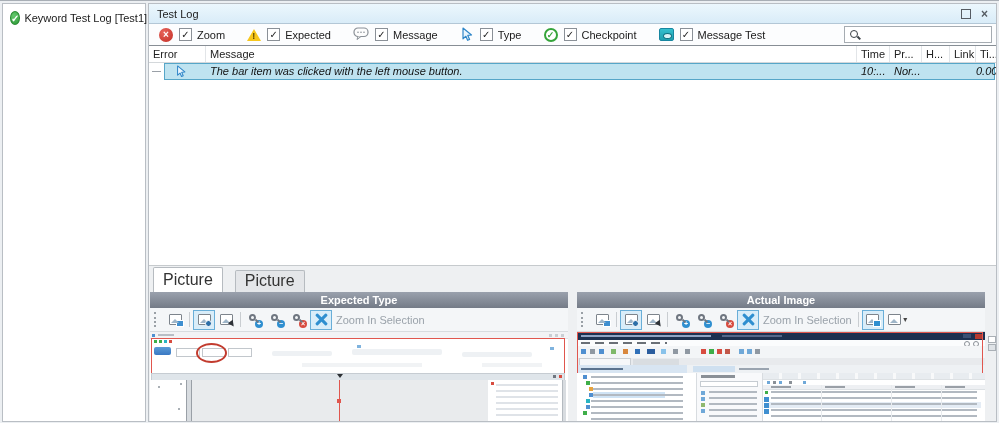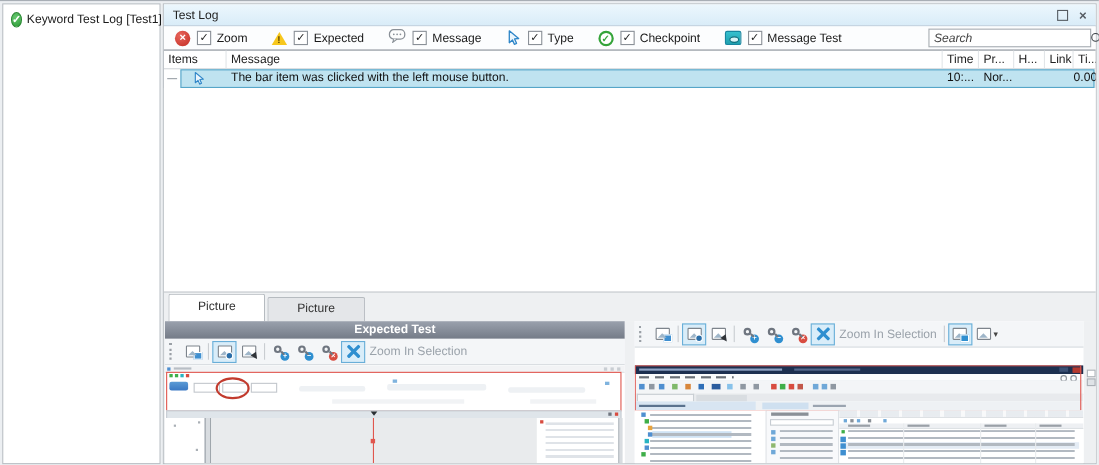--- a/index.html
+++ b/index.html
@@ -34,32 +34,32 @@
   .vt-ico::after{content:"";position:absolute;left:3px;top:4px;width:7px;height:4px;border-radius:50%;background:#d9f4f7;border:1px solid #0e6e7e;}
   .search-box{margin-left:auto;margin-right:4px;width:148px;height:17px;border:1px solid #a6acb2;display:flex;align-items:center;background:#fff;padding:0 4px;box-sizing:border-box;}
   .search-box input{flex:1;border:none;outline:none;font-size:11px;font-family:"Liberation Sans",sans-serif;padding:0;background:transparent;}
   .search-box input::placeholder{font-style:italic;color:#444;}
   .search-lens{position:relative;width:12px;height:12px;flex:none;}
   .search-lens::before{content:"";position:absolute;left:1px;top:1px;width:6px;height:6px;border:1.5px solid #3a4046;border-radius:50%;}
   .search-lens::after{content:"";position:absolute;left:8px;top:8px;width:4px;height:1.5px;background:#3a4046;transform:rotate(45deg);}
   
   .tl-thead{position:absolute;left:0;right:0;top:42px;height:17px;display:grid;grid-template-columns:57px 1fr 33px 32px 28px 26px 20px;font-size:11px;color:#222;border-bottom:1px solid #d4d8db;box-sizing:border-box;}
   .th{line-height:16px;padding-left:4px;border-right:1px solid #e2e5e8;overflow:hidden;white-space:nowrap;}
-  .tl-row{position:absolute;left:0;right:0;top:59px;height:17px;}
+  .tl-row{position:absolute;left:0;right:0;top:59px;height:17px;font-style:italic;}
   .row-hl{position:absolute;left:15px;right:1px;top:0;bottom:0;background:#bfe3f0;border:1px solid #56a6c8;box-sizing:border-box;}
   .row-cells{position:absolute;left:0;right:0;top:0;bottom:0;display:grid;grid-template-columns:57px 1fr 33px 32px 28px 26px 20px;font-size:11px;color:#111;}
   .td{line-height:16px;padding-left:4px;overflow:hidden;white-space:nowrap;position:relative;}
   .row-dash{position:absolute;left:3px;top:8px;width:9px;height:1px;background:#9aa0a7;}
   .evt-svg{display:block;}
   .hpic-ico{width:12px;height:10px;background:#3f9bd8;border-radius:1px;position:relative;margin:3px auto 0;}
   .hpic-ico::after{content:"";position:absolute;left:2px;bottom:1px;border-left:4px solid transparent;border-right:4px solid transparent;border-bottom:4px solid #fff;}
   .log-empty{position:absolute;left:0;right:0;top:76px;height:185px;background:#fff;}
   
   .tabstrip{position:absolute;left:0;right:0;top:261px;height:27px;background:#eef0f2;border-top:1px solid #c6cacd;display:flex;align-items:flex-end;padding-left:4px;box-sizing:border-box;}
-  .tab{height:21px;line-height:20px;font-size:11px;padding:0 26px;border:1px solid #b6bbc0;border-bottom:none;background:#e4e6e9;color:#333;border-radius:2px 2px 0 0;margin-right:2px;}
+  .tab{height:21px;line-height:20px;font-size:16px;padding:0 9px;border:1px solid #b6bbc0;border-bottom:none;background:#e4e6e9;color:#333;border-radius:2px 2px 0 0;margin-right:12px;}
   .tab.active{background:#fff;height:24px;line-height:23px;}
   
   .bottom-area{position:absolute;left:0;right:0;top:288px;bottom:0;background:#eef0f2;}
   .img-panel{position:absolute;top:0;bottom:0;background:#fff;}
   #expected-panel{left:1px;width:418px;}
   #actual-panel{left:428px;width:408px;}
   .right-strip{position:absolute;top:0;bottom:0;left:837px;right:0;background:#eef0f2;}
   .img-header{height:16px;background:linear-gradient(#9aa1ad,#747b87);color:#fff;font-weight:bold;font-size:11px;text-align:center;line-height:16px;}
   .img-toolbar{height:24px;background:#f4f6f8;border-bottom:1px solid #d8dcdf;display:flex;align-items:center;padding:0 2px;box-sizing:border-box;}
   .preview{position:absolute;left:0;right:0;top:40px;bottom:0;background:#fff;overflow:hidden;}
@@ -146,27 +146,26 @@
         <span class="ficon chk-ico"></span>
         <span class="checkbox"></span>
         <span class="fl-label">Checkpoint</span>
       </span>
       <span class="filter">
         <span class="ficon vt-ico"></span>
         <span class="checkbox"></span>
         <span class="fl-label">Message Test</span>
       </span>
       <span class="search-box">
-        <input type="text" placeholder="Search" style="">
         <span class="search-lens"></span>
       </span>
     </div>
 
     <div class="tl-thead">
-      <span class="th">Items</span>
+      <span class="th">Error</span>
       <span class="th">Message</span>
       <span class="th">Time</span>
       <span class="th">Pr...</span>
       <span class="th">H...</span>
       <span class="th">Link</span>
       <span class="th" style="border-right:none;">Ti...</span>
     </div>
 
     <div class="tl-row">
       <span class="row-dash"></span>
@@ -189,21 +188,21 @@
     <div class="log-empty"></div>
 
     <div class="tabstrip">
       <span class="tab active">Picture</span>
       <span class="tab">Picture</span>
     </div>
 
     <div class="bottom-area">
 
       <div id="expected-panel" class="img-panel">
-        <div class="img-header">Expected Test</div>
+        <div class="img-header">Expected Type</div>
         <div class="img-toolbar">
           <span class="grip"></span>
           <span class="tbtn">
               <span class="pic-ico pic-export"></span>
             </span>
           <span class="vsep"></span>
           <span class="tbtn sel">
               <span class="pic-ico pic-pan"></span>
             </span>
           <span class="tbtn">
@@ -275,20 +274,21 @@
             <div class="abs" style="left:341px;top:2px;width:3px;height:3px;background:#d84c40;"></div>
             <div class="abs text-lines lt" style="left:346px;top:4px;width:62px;height:36px;"></div>
             <div class="abs" style="right:2px;top:0;width:3px;bottom:0;background:#d8dce0;border-left:1px solid #b4bac0;"></div>
           </div>
         </div>
       </div>
 
       <div class="abs" style="left:419px;width:9px;top:0;bottom:0;background:#eef0f2;"></div>
 
       <div id="actual-panel" class="img-panel">
+        <div class="img-header">Actual Image</div>
         <div class="img-toolbar">
           <span class="grip"></span>
           <span class="tbtn">
               <span class="pic-ico pic-export"></span>
             </span>
           <span class="vsep"></span>
           <span class="tbtn sel">
               <span class="pic-ico pic-pan"></span>
             </span>
           <span class="tbtn">

